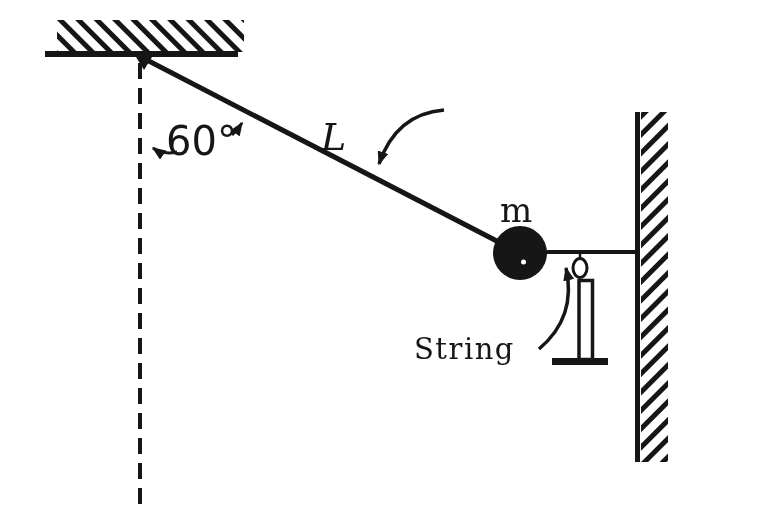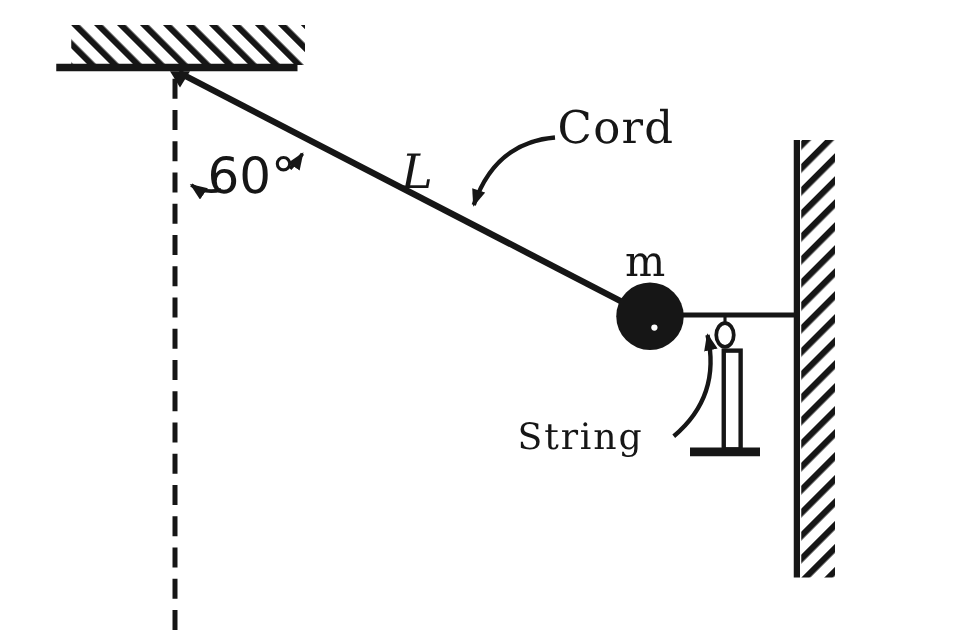--- a/index.html
+++ b/index.html
@@ -66,17 +66,16 @@
     <line x1="552" y1="361.5" x2="608" y2="361.5" stroke="currentColor" stroke-width="7"></line>
     <ellipse cx="580" cy="268" rx="7" ry="9.5" fill="var(--color-paper,#fff)" stroke="currentColor" stroke-width="3"></ellipse>
     <line x1="580" y1="252.5" x2="580" y2="260" stroke="currentColor" stroke-width="2.5"></line>
 
     <circle cx="520" cy="253" r="27" fill="currentColor"></circle>
     <circle cx="523.5" cy="262" r="2.5" fill="var(--color-paper,#fff)"></circle>
   </svg>
 
   <div class="lbl lbl-angle">60°</div>
   <div class="lbl lbl-length">L</div>
-  <div class="lbl lbl-cord">Cord</div>
   <div class="lbl lbl-mass">m</div>
   <div class="lbl lbl-string">String</div>
 
 </div>
 
 </body></html>

